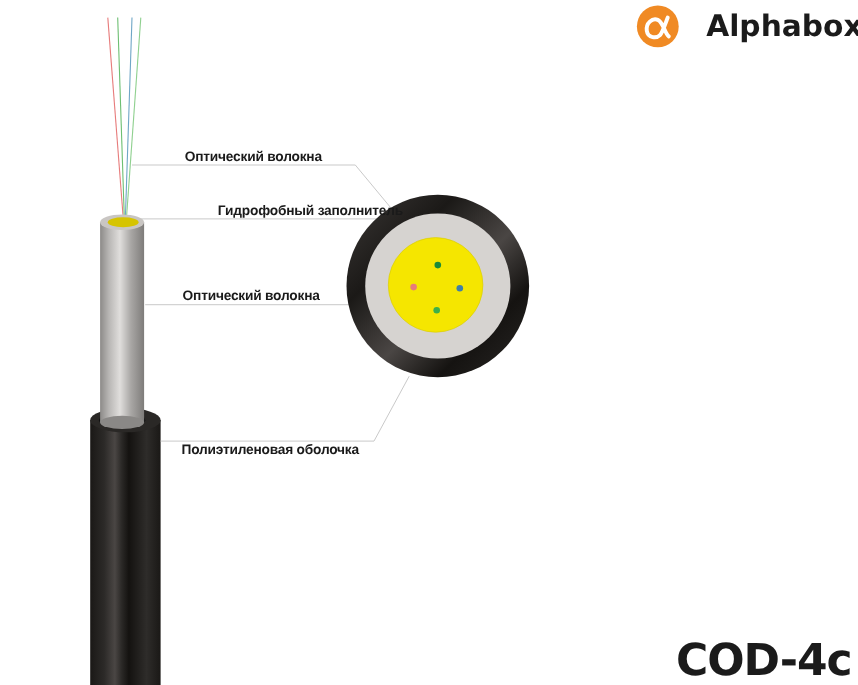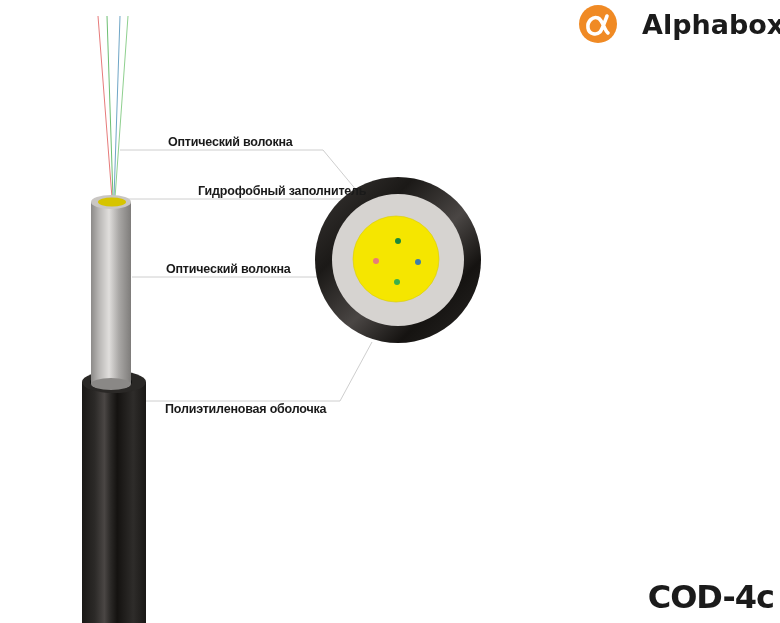--- a/index.html
+++ b/index.html
@@ -1,21 +1,21 @@
 <!DOCTYPE html>
 <html><head>
 <meta charset="utf-8">
 <style>
   html,body{margin:0;padding:0;background:#fff;}
   body{width:780px;height:623px;position:relative;overflow:hidden;font-family:"Liberation Sans","DejaVu Sans",sans-serif;}
   #stage{position:absolute;left:0;top:0;width:780px;height:623px;}
   .label{position:absolute;font-weight:bold;font-size:12.5px;color:#1a1a1a;white-space:nowrap;letter-spacing:-0.2px;}
   .logo{position:absolute;left:578px;top:4px;height:40px;display:flex;align-items:center;gap:20px;}
   .logo-text{font-weight:bold;font-size:27px;color:#1b1b1b;margin-left:4px;letter-spacing:0px;font-family:"DejaVu Sans",sans-serif;}
-  .model{position:absolute;right:6px;top:578px;font-weight:bold;font-size:32px;color:#1b1b1b;letter-spacing:-1px;font-family:"DejaVu Sans",sans-serif;}
+  .model{position:absolute;right:6px;top:578px;font-weight:bold;font-size:40px;color:#1b1b1b;letter-spacing:-1px;font-family:"DejaVu Sans",sans-serif;}
 </style>
 </head>
 <body>
 
 <div id="stage">
 
   <svg width="780" height="623" viewBox="0 0 780 623" style="position:absolute;left:0;top:0;">
     <defs>
       <linearGradient id="blackCyl" x1="0" x2="1" y1="0" y2="0">
         <stop offset="0" stop-color="#1a1816"></stop>

